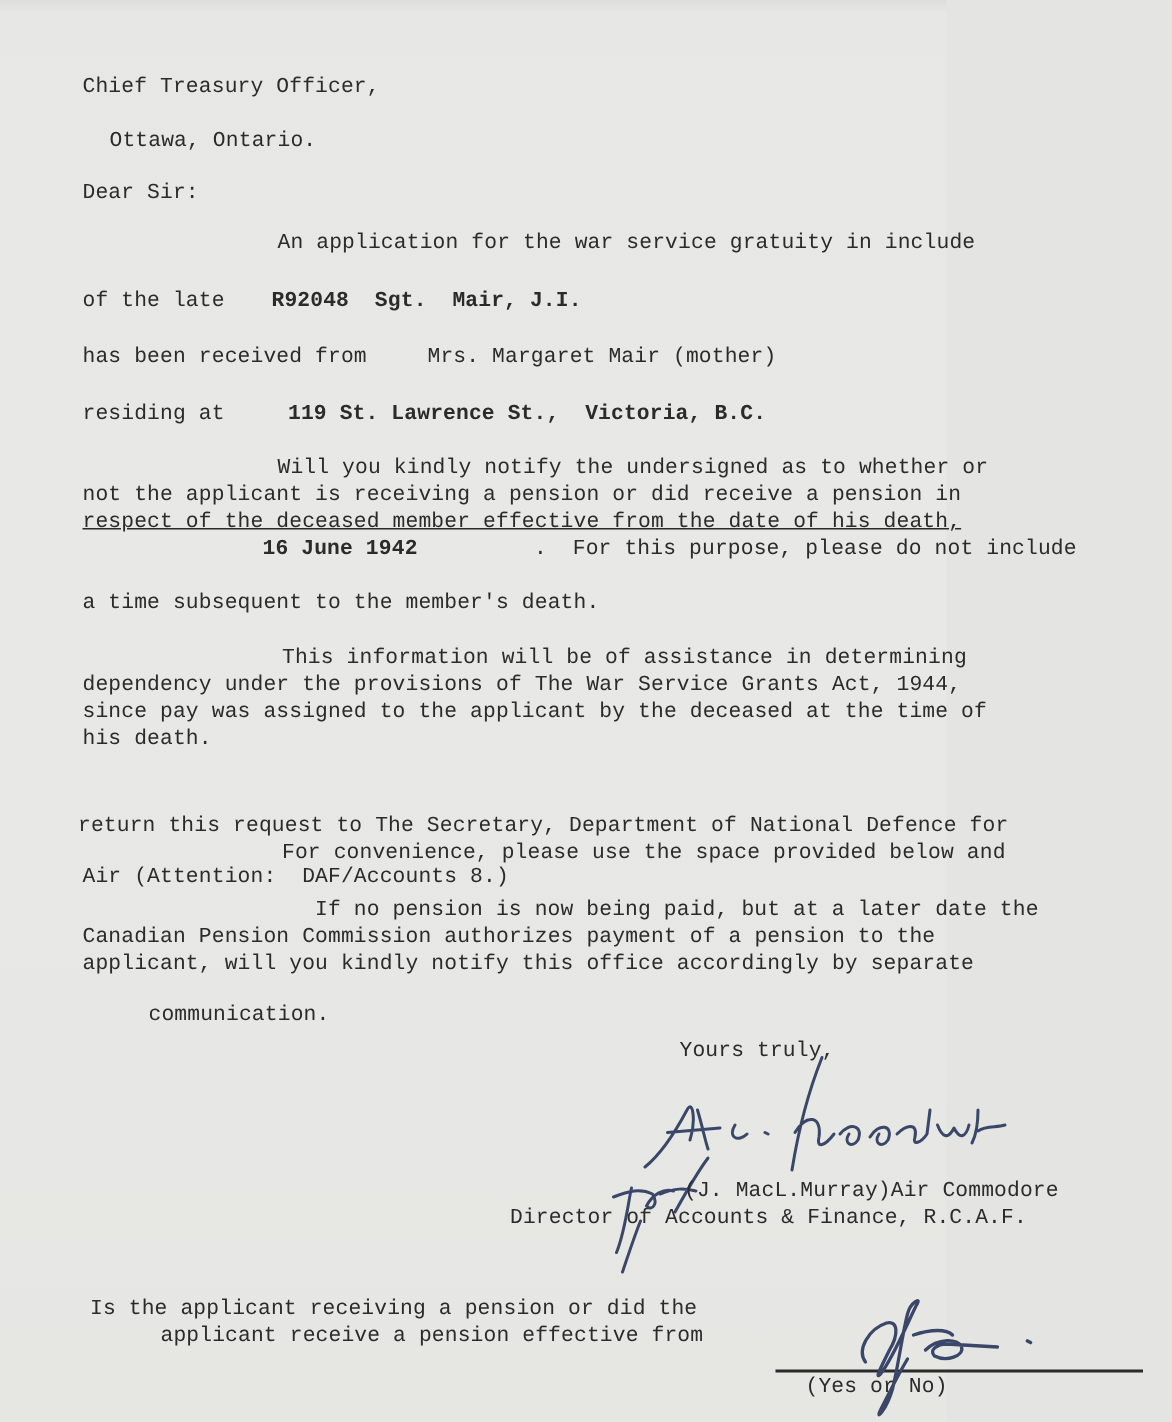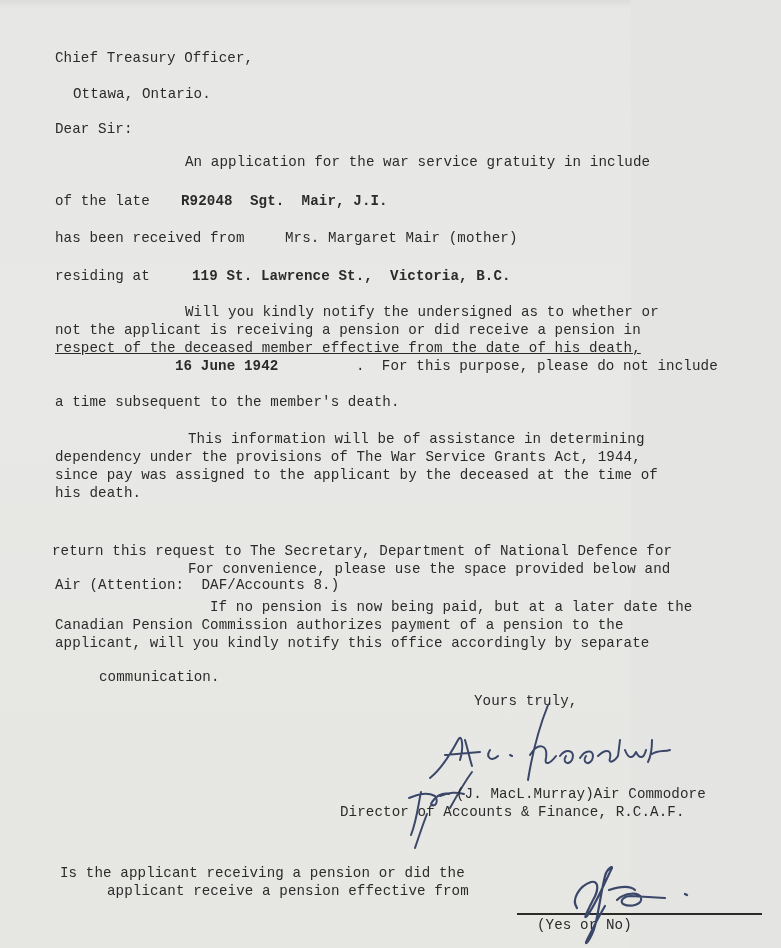--- a/index.html
+++ b/index.html
@@ -55,21 +55,21 @@
 
   <div class="line" style="left:188px;top:524px;margin-top:36px;">For convenience, please use the space provided below and</div>
   <div class="line" style="left:52px;top:542px;">return this request to The Secretary, Department of National Defence for</div>
   <div class="line" style="left:55px;top:576px;">Air (Attention:  DAF/Accounts 8.)</div>
 
   <div class="line" style="left:188px;top:598px;margin-left:22px;">If no pension is now being paid, but at a later date the</div>
   <div class="line" style="left:55px;top:616px;">Canadian Pension Commission authorizes payment of a pension to the</div>
   <div class="line" style="left:55px;top:634px;">applicant, will you kindly notify this office accordingly by separate</div>
   <div class="line" style="left:55px;top:668px;margin-left:44px;">communication.</div>
 
-  <div class="line" style="left:453px;top:692px;margin-left:21px;">Yours truly,</div>
+  <div class="line" style="left:453px;top:692px;">Yours truly,</div>
 
   <svg class="ink" style="left:420px;top:700px;" width="280" height="110" viewBox="0 0 280 110">
     <path stroke-width="2" d="M10 78 C20 70 30 55 38 40 C42 32 44 48 40 60 M25 55 L60 52 M45 40 C48 50 50 60 52 66 M70 50 C65 58 72 62 78 56 M90 55 L92 56"></path>
     <path stroke-width="2" d="M128 5 C118 30 112 55 108 80 M110 55 C118 42 128 44 126 58 C124 66 130 64 136 56"></path>
     <path stroke-width="2" d="M140 56 C146 48 156 50 152 60 C148 66 142 62 146 56 M160 58 C166 48 176 50 172 60 C168 66 162 62 166 56 M178 56 C184 50 192 48 190 58 C188 64 194 62 198 56 L200 40 M205 50 C208 58 212 60 216 52 C220 60 224 58 226 50 M232 40 C232 50 230 58 228 62 M232 54 C238 50 244 52 250 50"></path>
     <path stroke-width="2" d="M30 108 C40 90 46 80 52 72 M20 96 C30 92 36 92 44 94"></path>
   </svg>
 
   <div class="line" style="left:456px;top:785px;">(J. MacL.Murray)Air Commodore</div>
   <div class="line" style="left:340px;top:803px;">Director of Accounts &amp; Finance, R.C.A.F.</div>

